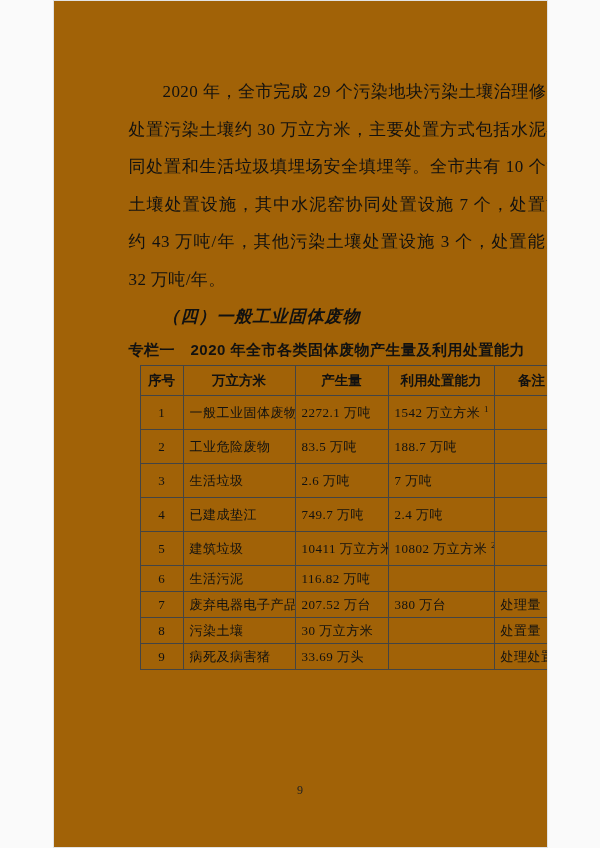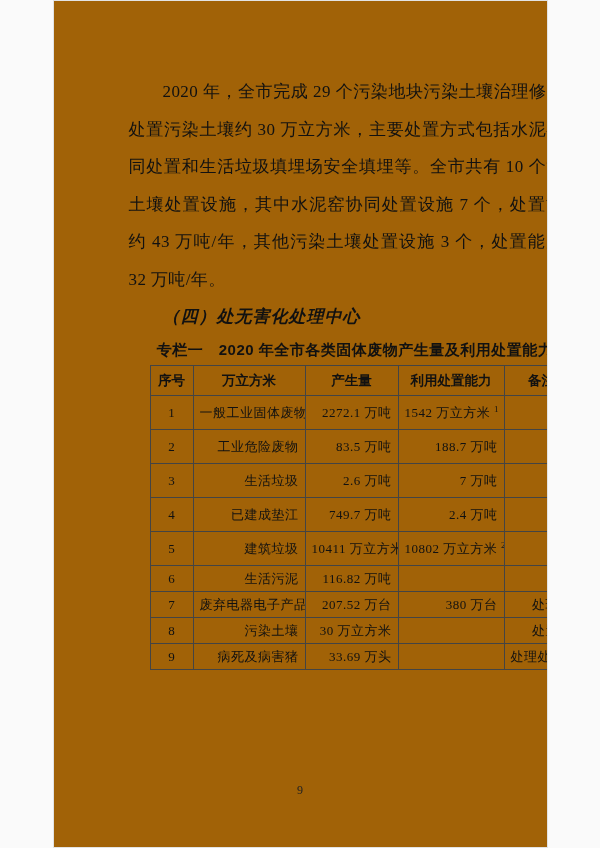--- a/index.html
+++ b/index.html
@@ -31,32 +31,31 @@
     margin:0;
     font-size:17px;
     line-height:37.5px;
     text-indent:2em;
     font-weight:bold;
     font-style:italic;
     letter-spacing:1px;
   }
   .table-caption{
     margin:4px 0 5px 0;
-    text-align:center;
     font-family:"Liberation Sans","DejaVu Sans",sans-serif;
     font-weight:bold;
     font-size:15px;
     line-height:20px;
     letter-spacing:0.5px;
   }
   table.waste-table{
     border-collapse:collapse;
     table-layout:fixed;
     width:429px;
-    margin-left:21px;
+    margin-left:11px;
   }
   table.waste-table th,
   table.waste-table td{
     border:1px solid #444;
     padding:4px 6px 3px 6px;
     box-sizing:border-box;
     vertical-align:middle;
     font-size:13px;
     line-height:16px;
     overflow:hidden;
@@ -64,21 +63,21 @@
   }
   table.waste-table th{
     font-family:"Liberation Sans","DejaVu Sans",sans-serif;
     font-weight:bold;
     text-align:center;
     height:30px;
     font-size:13.5px;
   }
   table.waste-table td{
     font-family:"Liberation Serif","DejaVu Serif",serif;
-    text-align:right;
+    text-align:left;
     letter-spacing:0.5px;
   }
   table.waste-table td.cell-no{text-align:center;letter-spacing:0;}
   tr.row-tall{height:34px;}
   tr.row-short{height:26px;}
   .col-no{width:43px;}
   .col-waste{width:112px;}
   .col-produced{width:93px;}
   .col-capacity{width:106px;}
   .col-remark{width:75px;}
@@ -99,21 +98,21 @@
   }
 </style>
 </head>
 <body>
 
 <div class="page">
   <div class="content">
 
     <p class="body-para">2020 年，全市完成 29 个污染地块污染土壤治理修复，处置污染土壤约 30 万立方米，主要处置方式包括水泥窑协同处置和生活垃圾填埋场安全填埋等。全市共有 10 个污染土壤处置设施，其中水泥窑协同处置设施 7 个，处置能力约 43 万吨/年，其他污染土壤处置设施 3 个，处置能力约 32 万吨/年。</p>
 
-    <p class="section-heading">（四）处无害化处理中心</p>
+    <p class="section-heading">（四）一般工业固体废物</p>
 
 
     <div class="table-caption">专栏一　2020 年全市各类固体废物产生量及利用处置能力</div>
 
     <table class="waste-table">
       <colgroup>
         <col class="col-no">
           <col class="col-waste">
           <col class="col-produced">
           <col class="col-capacity">

